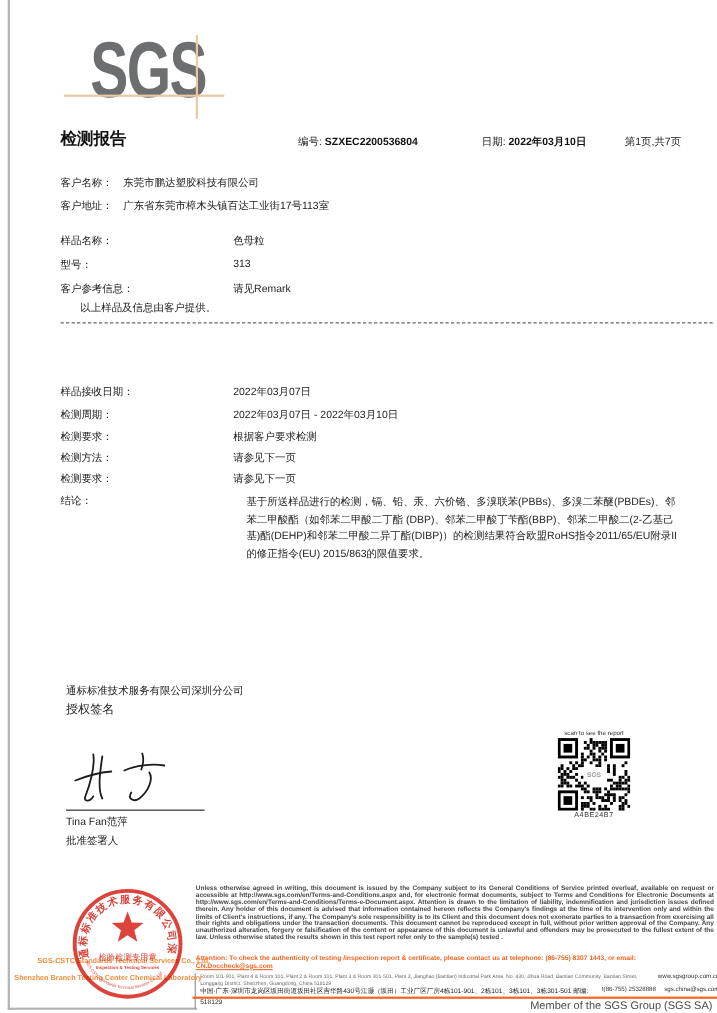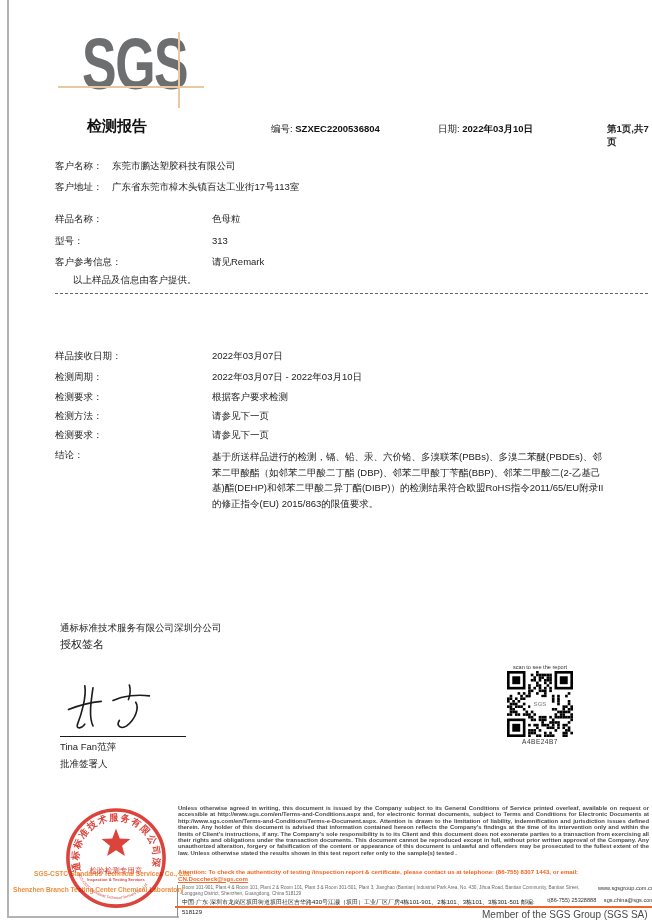--- a/index.html
+++ b/index.html
@@ -10,31 +10,31 @@
   .edge-left{position:absolute;left:7px;top:0;width:2px;height:918px;background:#b3b3b3;}
   .edge-bottom{position:absolute;left:7px;top:916px;width:172px;height:2px;background:#b3b3b3;}
 
   
   .logo-text{position:absolute;left:82px;top:36px;font-size:72px;font-weight:bold;color:#6d6e70;
              letter-spacing:-2px;line-height:57px;transform:scaleX(0.72);transform-origin:left top;}
   .logo-hline{position:absolute;left:58px;top:86px;width:146px;height:2px;background:#eac9a0;}
   .logo-vline{position:absolute;left:178px;top:32px;width:2px;height:76px;background:#eac9a0;}
 
   
-  .doc-title{position:absolute;left:55px;top:117px;font-size:15px;font-weight:bold;color:#111;margin-left:32px;}
+  .doc-title{position:absolute;left:55px;top:117px;font-size:15px;font-weight:bold;color:#111;}
   .hdr{position:absolute;top:123px;font-size:9.5px;color:#222;padding-left:41px;}
   .hdr b{font-weight:bold;color:#111;}
-  .hdr-no{left:230px;} .hdr-date{left:397px;} .hdr-page{left:527px;font-weight:bold;margin-left:39px;}
+  .hdr-no{left:230px;} .hdr-date{left:397px;} .hdr-page{left:527px;font-weight:normal;}
 
   
   .row{position:absolute;left:55px;right:6px;font-size:9.5px;color:#222;}
   .lbl{display:inline-block;}
   .val{position:absolute;top:0;}
   .v1{left:57px;} .v2{left:157px;}
-  .para{display:block;width:392px;line-height:15.5px;}
+  .para{display:block;width:392px;line-height:15.5px;margin-left:12px;}
   .note{position:absolute;left:73px;font-size:9.5px;color:#222;}
   .dash-sep{position:absolute;left:55px;top:293px;width:593px;border-top:1px dashed #666;height:0;}
 
   
   .sig-company{position:absolute;left:60px;top:622px;font-size:9.5px;color:#222;}
   .sig-auth{position:absolute;left:60px;top:637px;font-size:11px;color:#222;}
   .sig-svg{position:absolute;left:63px;top:678px;}
   .sig-line{position:absolute;left:60px;top:736px;width:126px;height:0;border-top:1.5px solid #1a1a1a;}
   .sig-name{position:absolute;left:60px;top:741px;font-size:9.5px;color:#222;}
   .sig-title{position:absolute;left:60px;top:758px;font-size:9.5px;color:#222;}

